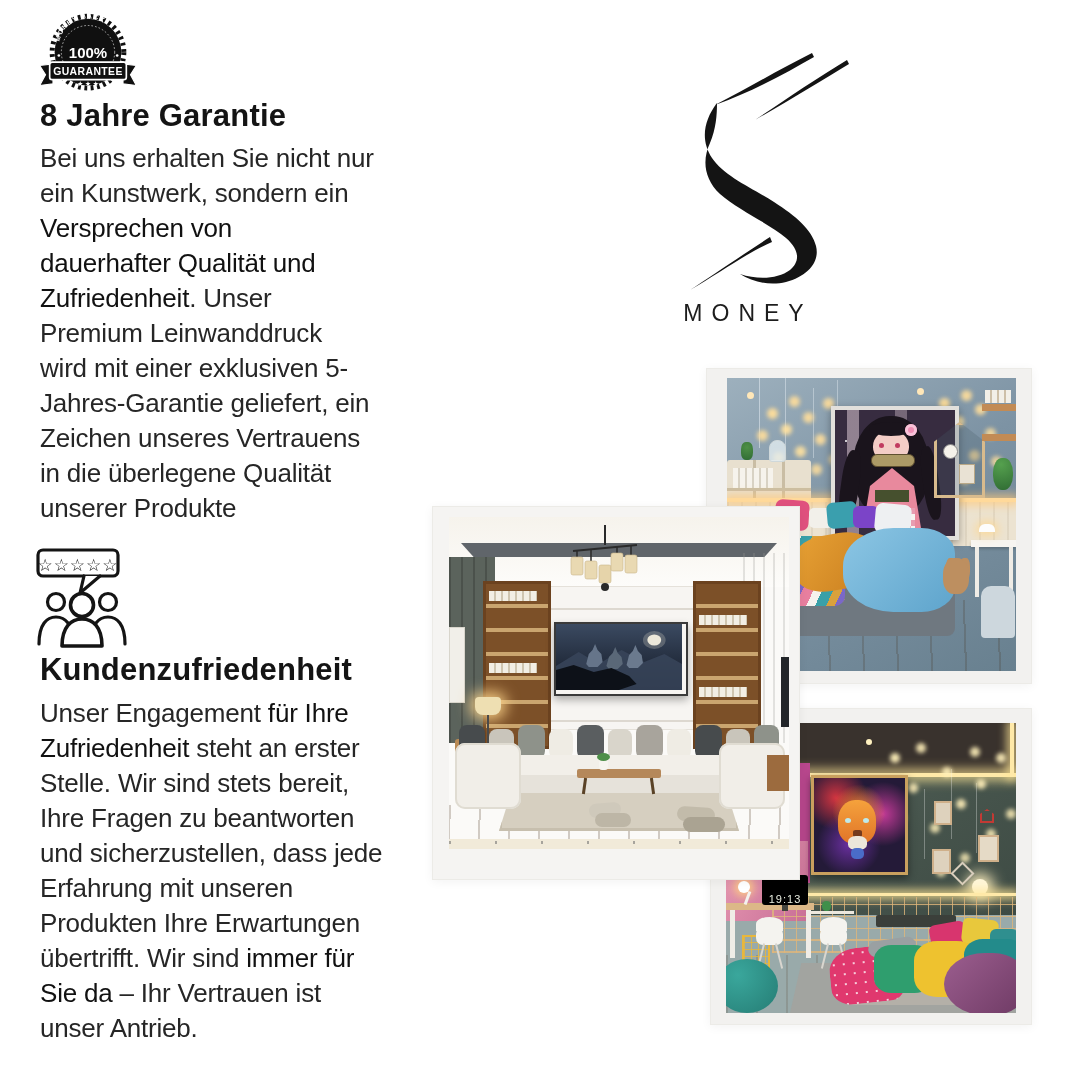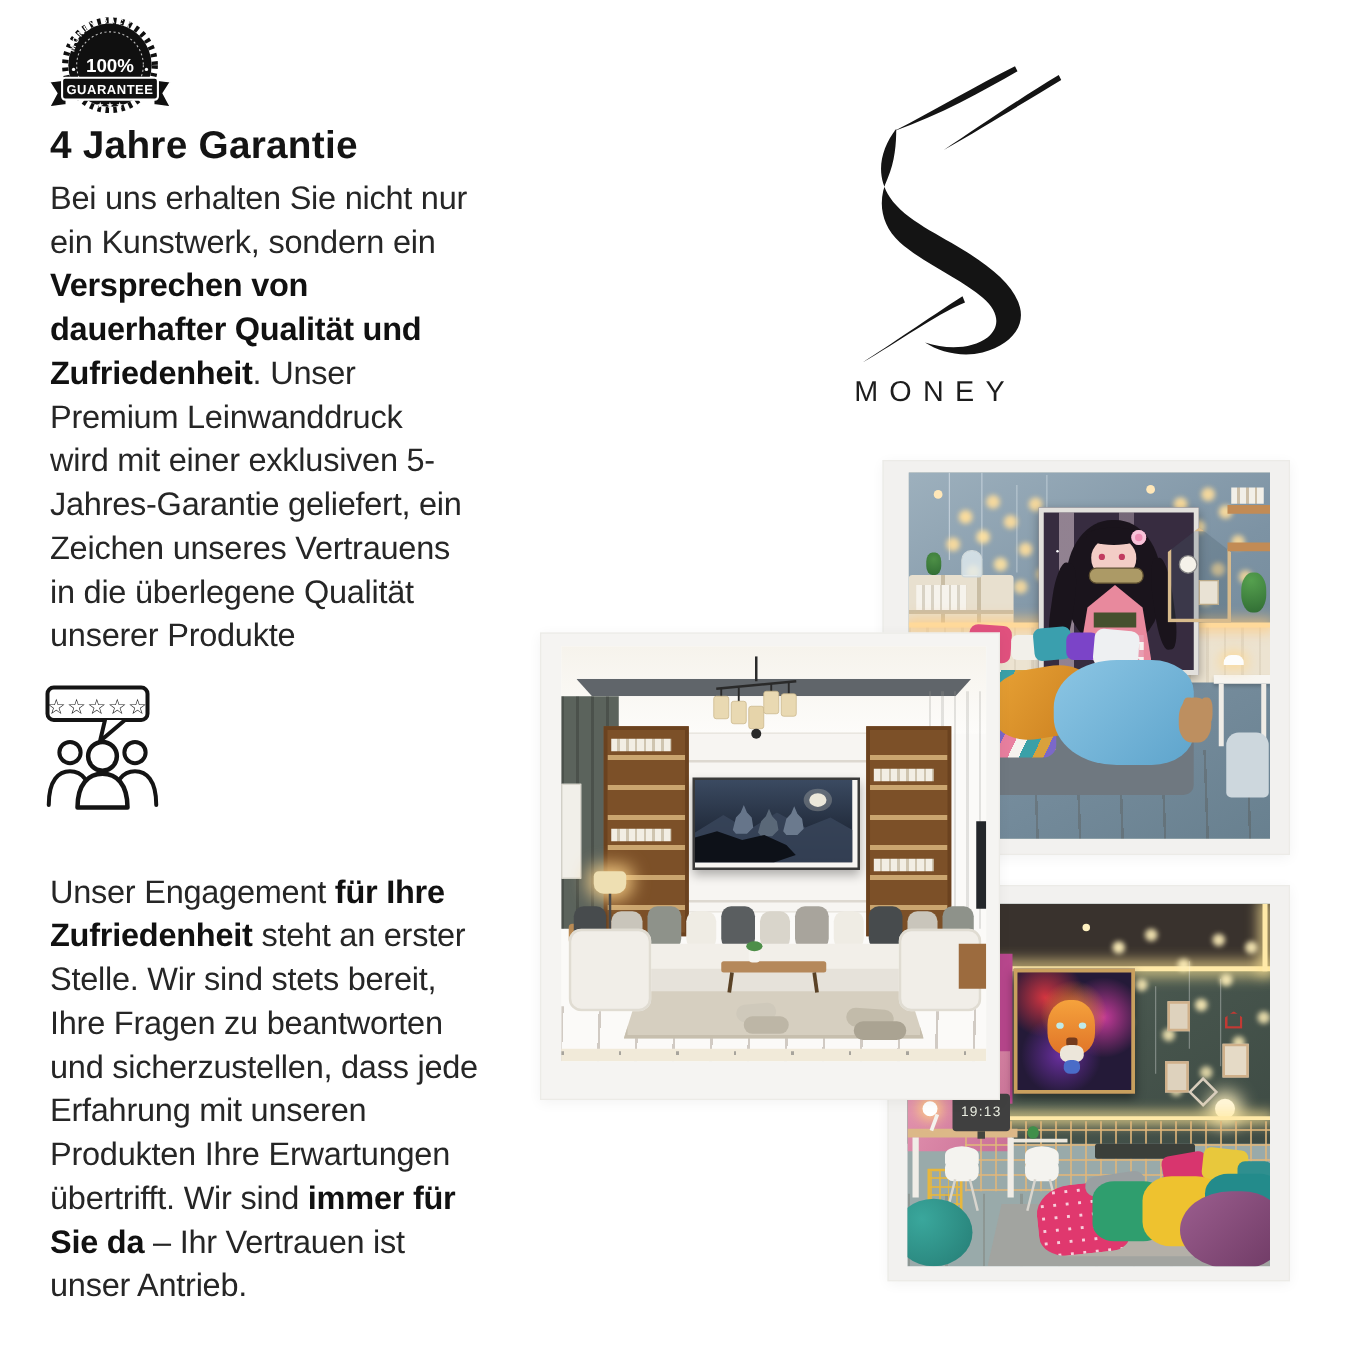--- a/index.html
+++ b/index.html
@@ -1,21 +1,21 @@
 <!DOCTYPE html>
 <html><head>
 <meta charset="utf-8">
 <style>
   html,body{margin:0;padding:0;background:#fff}
   .stage{position:relative;width:1080px;height:1080px;background:#fff;overflow:hidden;font-family:"Liberation Sans",sans-serif;color:#222}
   .a{position:absolute}
   svg{font-family:"Liberation Sans",sans-serif}
   h1.hd{margin:0;font-size:31px;font-weight:800;color:#141414;letter-spacing:.2px}
   p.body{margin:0;font-size:26px;line-height:35px;color:#262626;letter-spacing:-.2px}
-  p.body b{font-weight:700;color:#111}
+  p.body b{font-weight:400;color:#111}
   .card{position:absolute;background:#f2f1ef;border:1px solid #ecebe7;box-shadow:0 2px 10px rgba(0,0,0,.05)}
   .ph{position:absolute;overflow:hidden;background:#9aa}
   .ph div{position:absolute}
   .logoword{font-size:23px;letter-spacing:9px;color:#1d1d1d;font-weight:400}
 </style>
 </head>
 <body>
 
 <div class="stage">
 
@@ -30,35 +30,36 @@
     <circle cx="25" cy="52" r="1.6" fill="#fff"></circle>
       <circle cx="95" cy="52" r="1.6" fill="#fff"></circle>
     <text x="60" y="55" text-anchor="middle" font-size="18" font-weight="bold" fill="#fff">100%</text>
     <polygon points="2,64 18,62 18,86 2,88 9,75" fill="#101010" stroke="#fff" stroke-width="1.4"></polygon>
     <polygon points="118,64 102,62 102,86 118,88 111,75" fill="#101010" stroke="#fff" stroke-width="1.4"></polygon>
     <rect x="14" y="60" width="92" height="21" rx="3" fill="#101010" stroke="#fff" stroke-width="2"></rect>
     <text x="60" y="76" text-anchor="middle" font-size="12.5" font-weight="bold" fill="#fff" letter-spacing=".5">GUARANTEE</text>
     <text x="60" y="89" text-anchor="middle" font-size="8" fill="#fff">★ ★ ★</text>
   </svg>
 
-  <h1 class="hd a" style="left:40px;top:98px">4 Jahre Garantie</h1>
+  <h1 class="hd a" style="left:40px;top:98px">8 Jahre Garantie</h1>
   <p class="body a" style="left:40px;top:141px;width:440px"><span>Bei uns erhalten Sie nicht nur</span><br><span>ein Kunstwerk, sondern ein</span><br><b>Versprechen von</b><br><b>dauerhafter Qualität und</b><br><b>Zufriedenheit</b><span>. Unser</span><br><span>Premium Leinwanddruck</span><br><span>wird mit einer exklusiven 5-</span><br><span>Jahres-Garantie geliefert, ein</span><br><span>Zeichen unseres Vertrauens</span><br><span>in die überlegene Qualität</span><br><span>unserer Produkte</span></p>
 
   <svg class="a" style="left:36px;top:548px" width="92" height="100" viewBox="0 0 92 100" fill="none" stroke="#141414" stroke-width="3.2" stroke-linecap="round" stroke-linejoin="round">
     <rect x="2" y="2" width="80" height="26" rx="5" fill="#fff"></rect>
     <path d="M48,28 L44,45 L64,28" fill="#fff"></path>
     <text x="42" y="23" text-anchor="middle" font-size="17" letter-spacing="1" fill="#141414" stroke="none">☆☆☆☆☆</text>
     <circle cx="20" cy="54" r="8.5" fill="#fff"></circle>
     <path d="M3,96 C3,76 11,69 20,69 C25,69 29,71 32,75" fill="#fff"></path>
     <circle cx="72" cy="54" r="8.5" fill="#fff"></circle>
     <path d="M89,96 C89,76 81,69 72,69 C67,69 63,71 60,75" fill="#fff"></path>
     <circle cx="46" cy="57" r="11.5" fill="#fff" stroke-width="3.6"></circle>
     <path d="M26,98 C26,79 35,71 46,71 C57,71 66,79 66,98 Z" fill="#fff" stroke-width="3.6"></path>
   </svg>
 
+  <h1 class="hd a" style="left:40px;top:652px">Kundenzufriedenheit</h1>
   <p class="body a" style="left:40px;top:696px;width:450px"><span>Unser Engagement </span><b>für Ihre</b><br><b>Zufriedenheit</b><span> steht an erster</span><br><span>Stelle. Wir sind stets bereit,</span><br><span>Ihre Fragen zu beantworten</span><br><span>und sicherzustellen, dass jede</span><br><span>Erfahrung mit unseren</span><br><span>Produkten Ihre Erwartungen</span><br><span>übertrifft. Wir sind </span><b>immer für</b><br><b>Sie da</b><span> – Ihr Vertrauen ist</span><br><span>unser Antrieb.</span></p>
 
   <div class="a" style="left:682px;top:46px;width:180px;height:292px">
     <svg class="a" style="left:8px;top:2px" width="170" height="250" viewBox="0 0 170 250" fill="#141414">
       <path d="M122,5 C92,20 58,40 25,57 C62,44 96,25 124,9 Z"></path>
       <path d="M157,12 C127,30 92,54 65,72 C100,52 134,31 159,16 Z"></path>
       <path d="M27,55 C14,72 10,92 22,110 C34,128 62,140 84,154 C106,168 122,182 126,198 C130,214 118,228 96,234 C80,238 62,234 50,226 C68,232 88,231 100,222 C110,214 110,202 96,190 C80,176 48,162 30,146 C14,131 12,112 20,95 C26,81 27,67 27,55 Z"></path>
       <path d="M80,189 C52,207 22,228 0,242 C28,226 58,204 82,194 Z"></path>
     </svg>
     <div class="a logoword" style="left:-14px;top:254px;width:160px;text-align:center">MONEY</div>
@@ -160,21 +161,21 @@
       <div style="left:96px;top:178px;width:9px;height:10px;background:#3f8f4a;border-radius:45%"></div>
       <div style="left:150px;top:192px;width:80px;height:12px;background:#3b3f3a;border-radius:2px"></div>
       <div style="left:0;top:232px;width:290px;height:58px;background:linear-gradient(180deg,#cfa878,#b08850);background-image:repeating-linear-gradient(90deg,rgba(70,40,15,.15) 0 2px,transparent 2px 30px)"></div>
       <div style="left:64px;top:240px;width:226px;height:50px;background:#a2a4a0;clip-path:polygon(5% 0,95% 0,100% 100%,0 100%)"></div>
 
       <div style="left:0;top:180px;width:88px;height:7px;background:#dcb888"></div>
       <div style="left:4px;top:187px;width:5px;height:48px;background:#f0ede7"></div>
       <div style="left:80px;top:187px;width:5px;height:48px;background:#f0ede7"></div>
       <div style="left:12px;top:158px;width:12px;height:12px;background:#fff;border-radius:50%;box-shadow:0 0 10px 4px rgba(255,210,130,.9)"></div>
       <div style="left:20px;top:168px;width:3px;height:14px;background:#f4f2ee;transform:rotate(20deg)"></div>
-      <div style="left:36px;top:152px;width:46px;height:30px;background:#404040;border-radius:3px;display:flex;align-items:center;justify-content:center">
+      <div style="left:36px;top:152px;width:46px;height:30px;background:#000000;border-radius:3px;display:flex;align-items:flex-end;justify-content:center">
           <span style="position:static;font-size:11px;color:#e8ece0;letter-spacing:1px">19:13</span>
         </div>
       <div style="left:56px;top:182px;width:6px;height:6px;background:#44453f"></div>
       <div style="left:16px;top:212px;width:24px;height:34px;border:2px solid #e8b73c;background-image:repeating-linear-gradient(0deg,rgba(232,183,60,.8) 0 1.5px,transparent 1.5px 7px),repeating-linear-gradient(90deg,rgba(232,183,60,.8) 0 1.5px,transparent 1.5px 7px)"></div>
 
       <div style="left:30px;top:194px;width:27px;height:14px;background:#f4f3ef;border-radius:50% 50% 0 0"></div>
       <div style="left:30px;top:204px;width:27px;height:18px;background:#f4f3ef;border-radius:7px"></div>
       <div style="left:34px;top:220px;width:2px;height:26px;background:#d9d6cf;transform:rotate(14deg)"></div>
       <div style="left:52px;top:220px;width:2px;height:26px;background:#d9d6cf;transform:rotate(-14deg)"></div>
       <div style="left:94px;top:194px;width:27px;height:14px;background:#f4f3ef;border-radius:50% 50% 0 0"></div>

